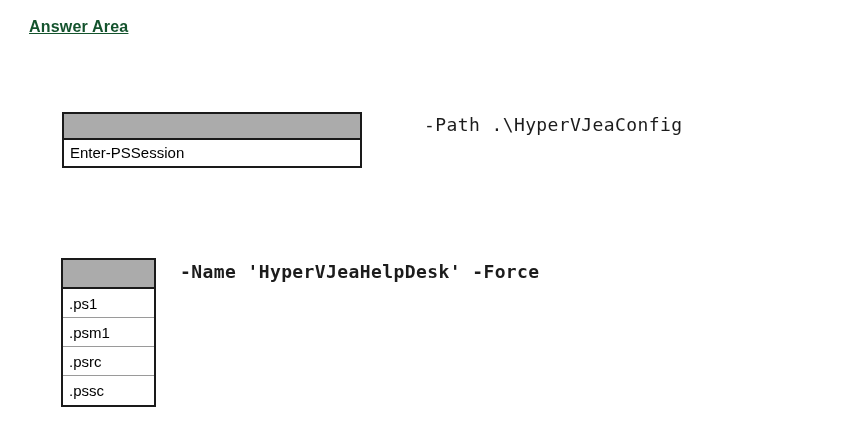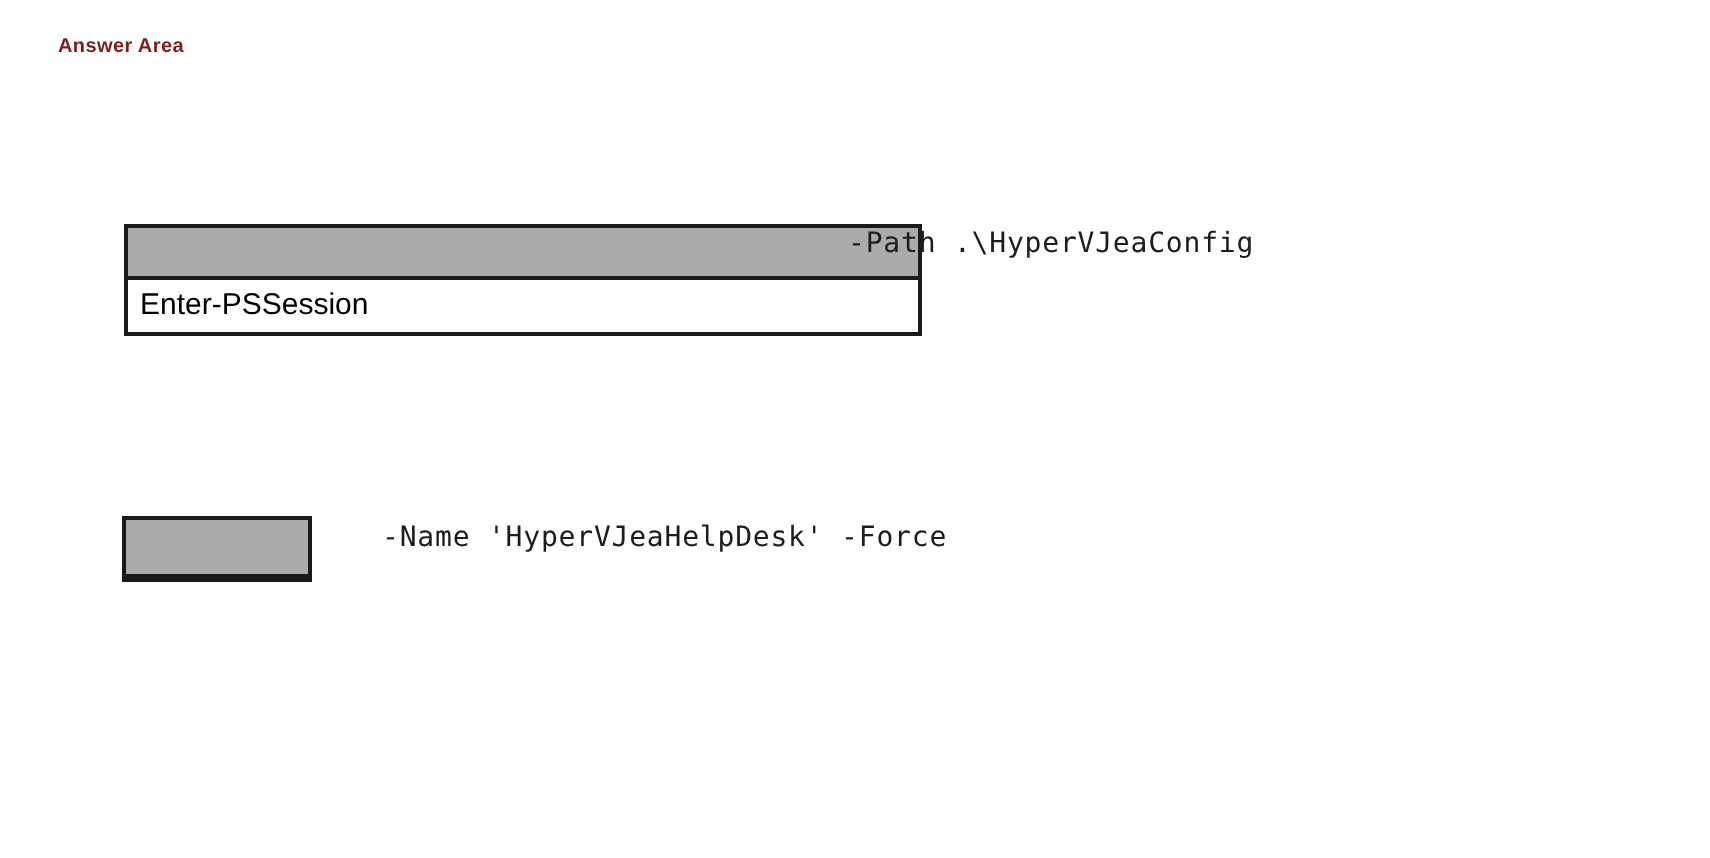--- a/index.html
+++ b/index.html
@@ -13,25 +13,26 @@
     font-family: "Liberation Sans", sans-serif;
     color: #000000;
     overflow: hidden;
     position: relative;
   }
 
   #page-title {
     position: absolute;
     left: 29px;
     top: 18px;
-    font-size: 10px;
+    font-size: 16px;
     font-weight: bold;
     letter-spacing: 0.2px;
-    color: #7f1d1d;
+    color: #14532d;
     white-space: nowrap;
+    text-decoration: underline;
   }
 
   
   .dropdown {
     position: absolute;
     border: 2px solid #1a1a1a;
     background: #ffffff;
     box-sizing: border-box;
   }
   .dropdown-header {
@@ -55,64 +56,71 @@
     color: #000000;
   }
   .dropdown-option:last-child {
     border-bottom: none;
   }
 
   
   #dropdown-cmdlet {
     left: 62px;
     top: 112px;
-    width: 399px;
+    width: 300px;
   }
   #dropdown-extension {
     left: 61px;
     top: 258px;
     width: 95px;
   }
   #dropdown-extension .dropdown-header {
     height: 29px;
   }
   #dropdown-extension .dropdown-option {
     height: 29px;
     line-height: 29px;
   }
 
   
   .arg-text {
     position: absolute;
     font-family: "DejaVu Sans Mono", "Liberation Mono", monospace;
-    font-size: 14px;
+    font-size: 18px;
     letter-spacing: 0.4px;
     color: #1c1c1c;
     white-space: pre;
   }
   #arg-path {
     left: 424px;
     top: 114px;
   }
   #arg-name {
-    left: 191px;
+    left: 180px;
     top: 261px;
+    font-weight: bold;
   }
 </style>
 </head>
 <body>
 
 <div id="page-title">Answer Area</div>
 
 <div class="dropdown" id="dropdown-cmdlet">
   <div class="dropdown-header"></div>
   <div class="dropdown-list">
     <div class="dropdown-option">Enter-PSSession</div>
   </div>
 </div>
 
 <div class="arg-text" id="arg-path">-Path .\HyperVJeaConfig</div>
 
 <div class="dropdown" id="dropdown-extension">
   <div class="dropdown-header"></div>
+  <div class="dropdown-list">
+    <div class="dropdown-option">.ps1</div>
+    <div class="dropdown-option">.psm1</div>
+    <div class="dropdown-option">.psrc</div>
+    <div class="dropdown-option">.pssc</div>
+  </div>
 </div>
 
 <div class="arg-text" id="arg-name">-Name 'HyperVJeaHelpDesk' -Force</div>
 
 </body></html>

